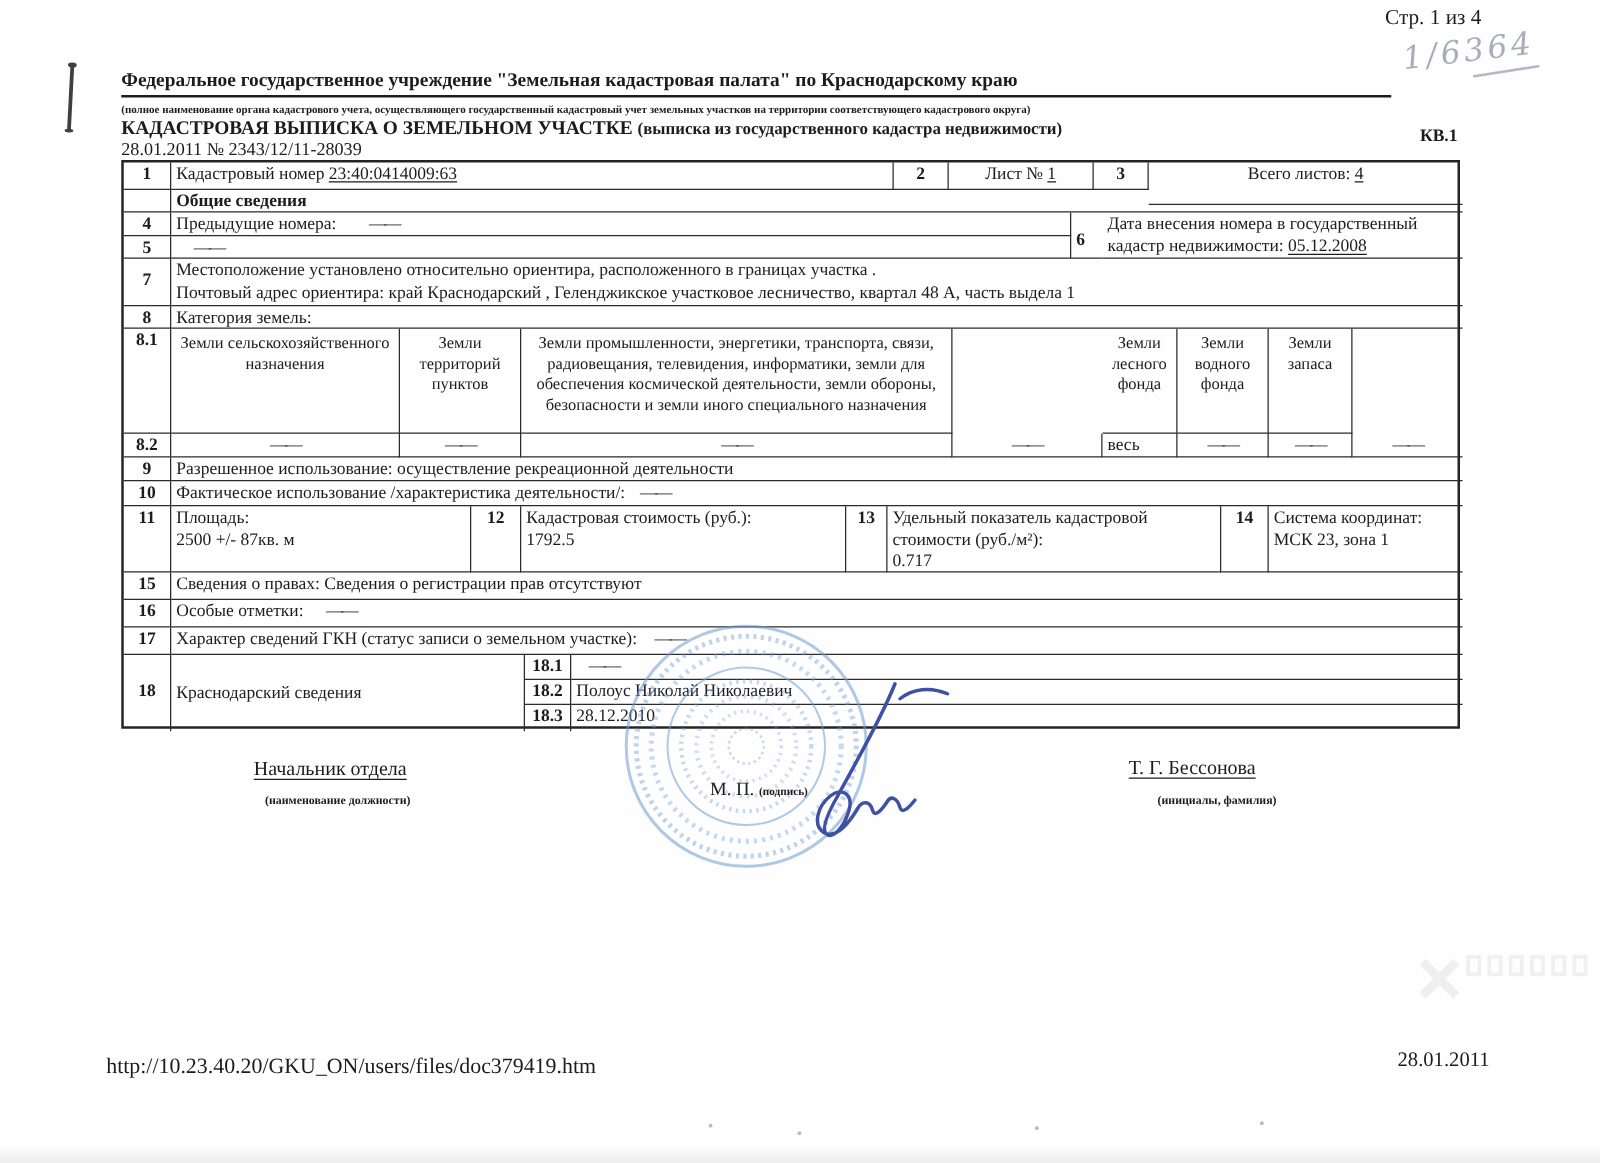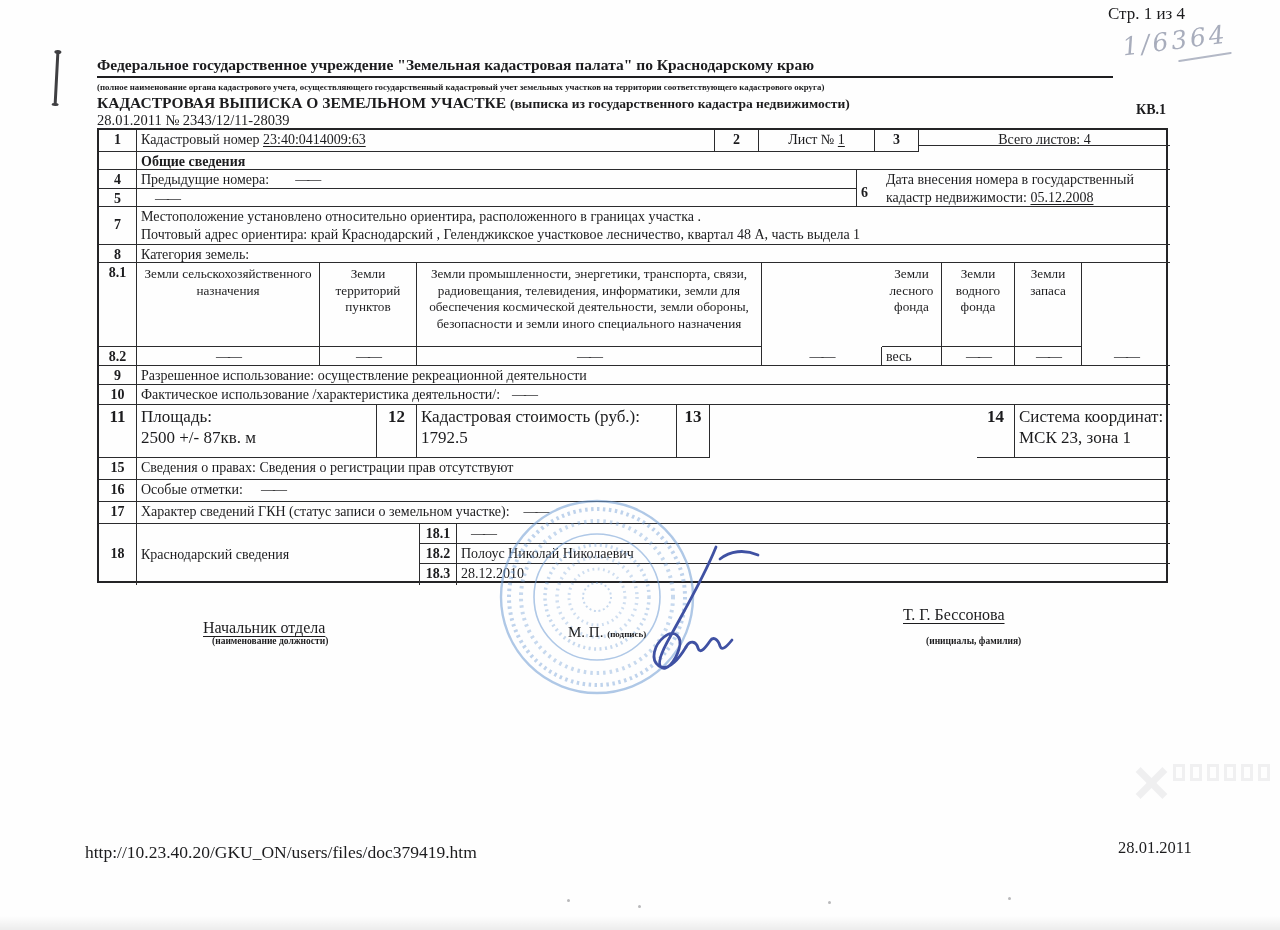--- a/index.html
+++ b/index.html
@@ -33,26 +33,26 @@
   .ctable { left:97px; top:128px; width:1071px; height:455px; border:2px solid #242426; }
   .cell { position:absolute; font-size:14px; line-height:1.25; padding:1px 4px; overflow:hidden; }
   .bb { border-bottom:1.5px solid #2b2b2d; }
   .br { border-right:1.5px solid #2b2b2d; }
   .num { font-weight:bold; text-align:center; padding-top:1px; }
   .ctr { text-align:center; }
   .vctr { display:flex; align-items:center; }
   .hdr8 { font-size:13.2px; text-align:center; display:flex; align-items:flex-start; justify-content:center; padding-top:3px;}
   .und { text-decoration:underline; text-underline-offset:2px; }
   .bold { font-weight:bold; }
-  .small-cell { font-size:17px; }
+  .small-cell { font-size:14px; }
   .dash { letter-spacing:-2px; color:#2e2e30; }
   .gap { display:inline-block; width:26px; }
 
   
-  .position-title { left:203px; top:607px; font-size:16px; text-decoration:underline; text-underline-offset:3px;margin-top:12px;}
+  .position-title { left:203px; top:607px; font-size:16px; text-decoration:underline; text-underline-offset:3px;}
   .position-caption { left:212px; top:636px; font-size:9.5px; font-weight:bold; }
   .mp-line { left:568px; top:624px; font-size:15px; }
   .mp-caption { font-size:9px; font-weight:bold; }
   .signee-name { left:903px; top:606px; font-size:16px; text-decoration:underline; text-underline-offset:3px;}
   .signee-caption { left:926px; top:636px; font-size:9.5px; font-weight:bold; }
 
   .stamp { left:494px; top:494px; opacity:0.55; }
   .signature-svg { left:612px; top:543px; }
 
   
@@ -85,21 +85,21 @@
   <div class="abs doc-number">28.01.2011 № 2343/12/11-28039</div>
   <div class="abs kv-label">КВ.1</div>
 
   <div class="abs ctable">
 
     <div class="cell bb br num" style="left:0;top:0;width:38px;height:22px">1</div>
     <div class="cell bb br" style="left:38px;top:0;width:578px;height:22px"><span>Кадастровый номер </span><span class="und">23:40:0414009:63</span></div>
     <div class="cell bb br num" style="left:616px;top:0;width:44px;height:22px">2</div>
     <div class="cell bb br ctr" style="left:660px;top:0;width:116px;height:22px"><span>Лист № </span><span class="und">1</span></div>
     <div class="cell bb br num" style="left:776px;top:0;width:44px;height:22px">3</div>
-    <div class="cell bb ctr" style="left:820px;top:0;width:251px;height:16px"><span>Всего листов: </span><span class="und">4</span></div>
+    <div class="cell bb ctr" style="left:820px;top:0;width:251px;height:34px"><span>Всего листов: </span><span class="und">4</span></div>
 
     <div class="cell bb br" style="left:0;top:22px;width:38px;height:18px"></div>
     <div class="cell bb bold" style="left:38px;top:22px;width:1033px;height:18px">Общие сведения</div>
 
     <div class="cell bb br num" style="left:0;top:40px;width:38px;height:19px">4</div>
     <div class="cell bb br" style="left:38px;top:40px;width:720px;height:19px"><span>Предыдущие номера:</span><span class="gap"></span><span class="dash">——</span></div>
     <div class="cell bb br num" style="left:0;top:59px;width:38px;height:18px">5</div>
     <div class="cell bb br" style="left:38px;top:59px;width:720px;height:18px"><span class="gap" style="width:14px"></span><span class="dash">——</span></div>
     <div class="cell bb num" style="left:758px;top:40px;width:25px;height:37px;text-align:left;padding-top:14px">6</div>
     <div class="cell bb" style="left:783px;top:40px;width:288px;height:37px"><span>Дата внесения номера в государственный кадастр недвижимости: </span><span class="und">05.12.2008</span></div>
@@ -140,20 +140,24 @@
     <div class="cell bb br small-cell" style="left:38px;top:275px;width:240px;height:53px">
         <div>Площадь:</div>
         <div>2500 +/- 87кв. м</div>
       </div>
     <div class="cell bb br num small-cell" style="left:278px;top:275px;width:40px;height:53px">12</div>
     <div class="cell bb br small-cell" style="left:318px;top:275px;width:260px;height:53px">
         <div>Кадастровая стоимость (руб.):</div>
         <div>1792.5</div>
       </div>
     <div class="cell bb br num small-cell" style="left:578px;top:275px;width:33px;height:53px">13</div>
+    <div class="cell bb br small-cell" style="left:611px;top:275px;width:267px;height:53px">
+        <div>Удельный показатель кадастровой стоимости (руб./м²):</div>
+        <div>0.717</div>
+      </div>
     <div class="cell bb br num small-cell" style="left:878px;top:275px;width:38px;height:53px">14</div>
     <div class="cell bb small-cell" style="left:916px;top:275px;width:155px;height:53px">
         <div>Система координат:</div>
         <div>МСК 23, зона 1</div>
       </div>
 
     <div class="cell bb br num" style="left:0;top:328px;width:38px;height:22px">15</div>
     <div class="cell bb" style="left:38px;top:328px;width:1033px;height:22px">Сведения о правах: Сведения о регистрации прав отсутствуют</div>
     <div class="cell bb br num" style="left:0;top:350px;width:38px;height:22px">16</div>
     <div class="cell bb" style="left:38px;top:350px;width:1033px;height:22px"><span>Особые отметки:</span><span class="gap" style="width:18px"></span><span class="dash">——</span></div>

